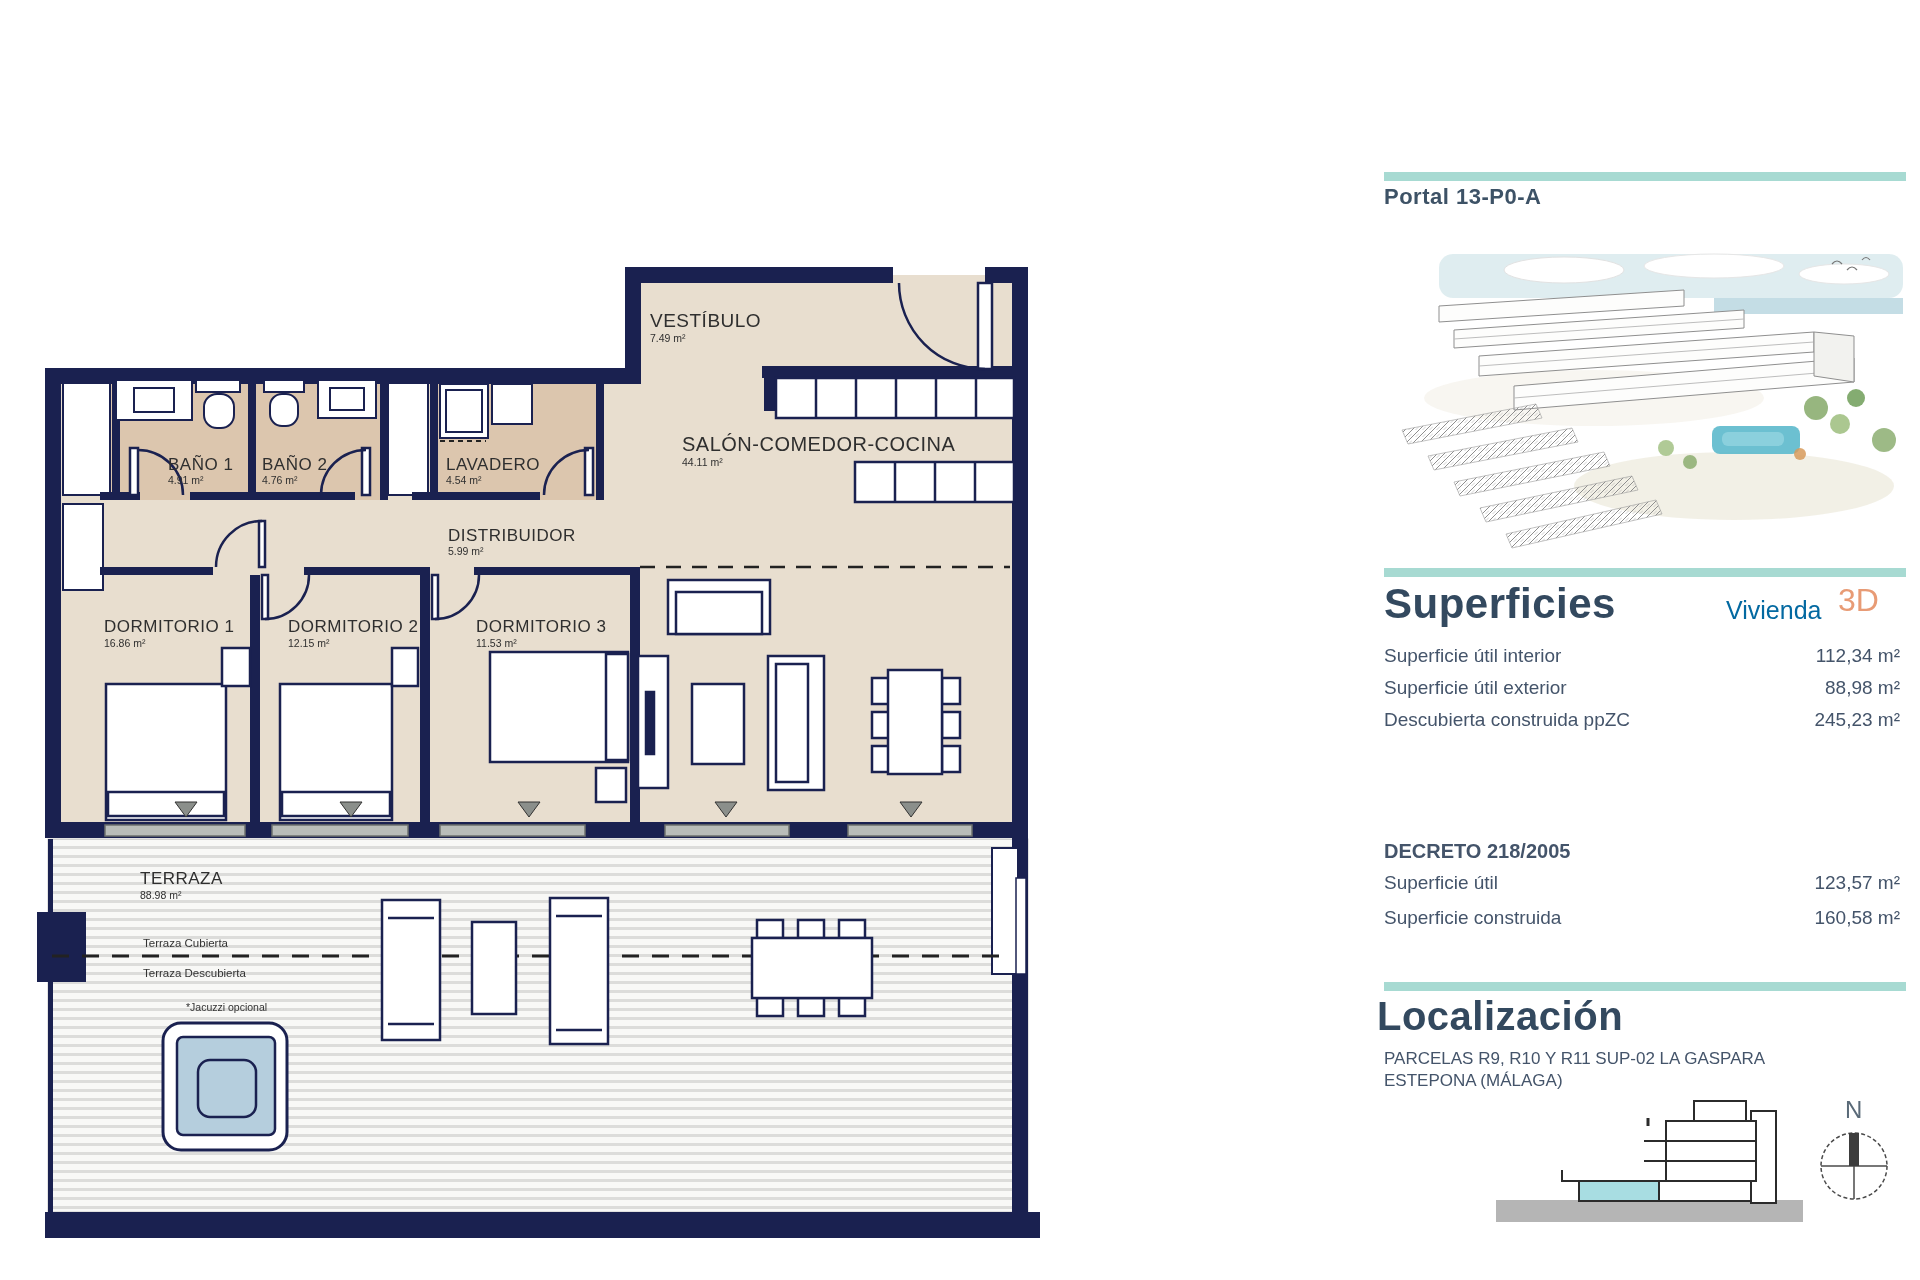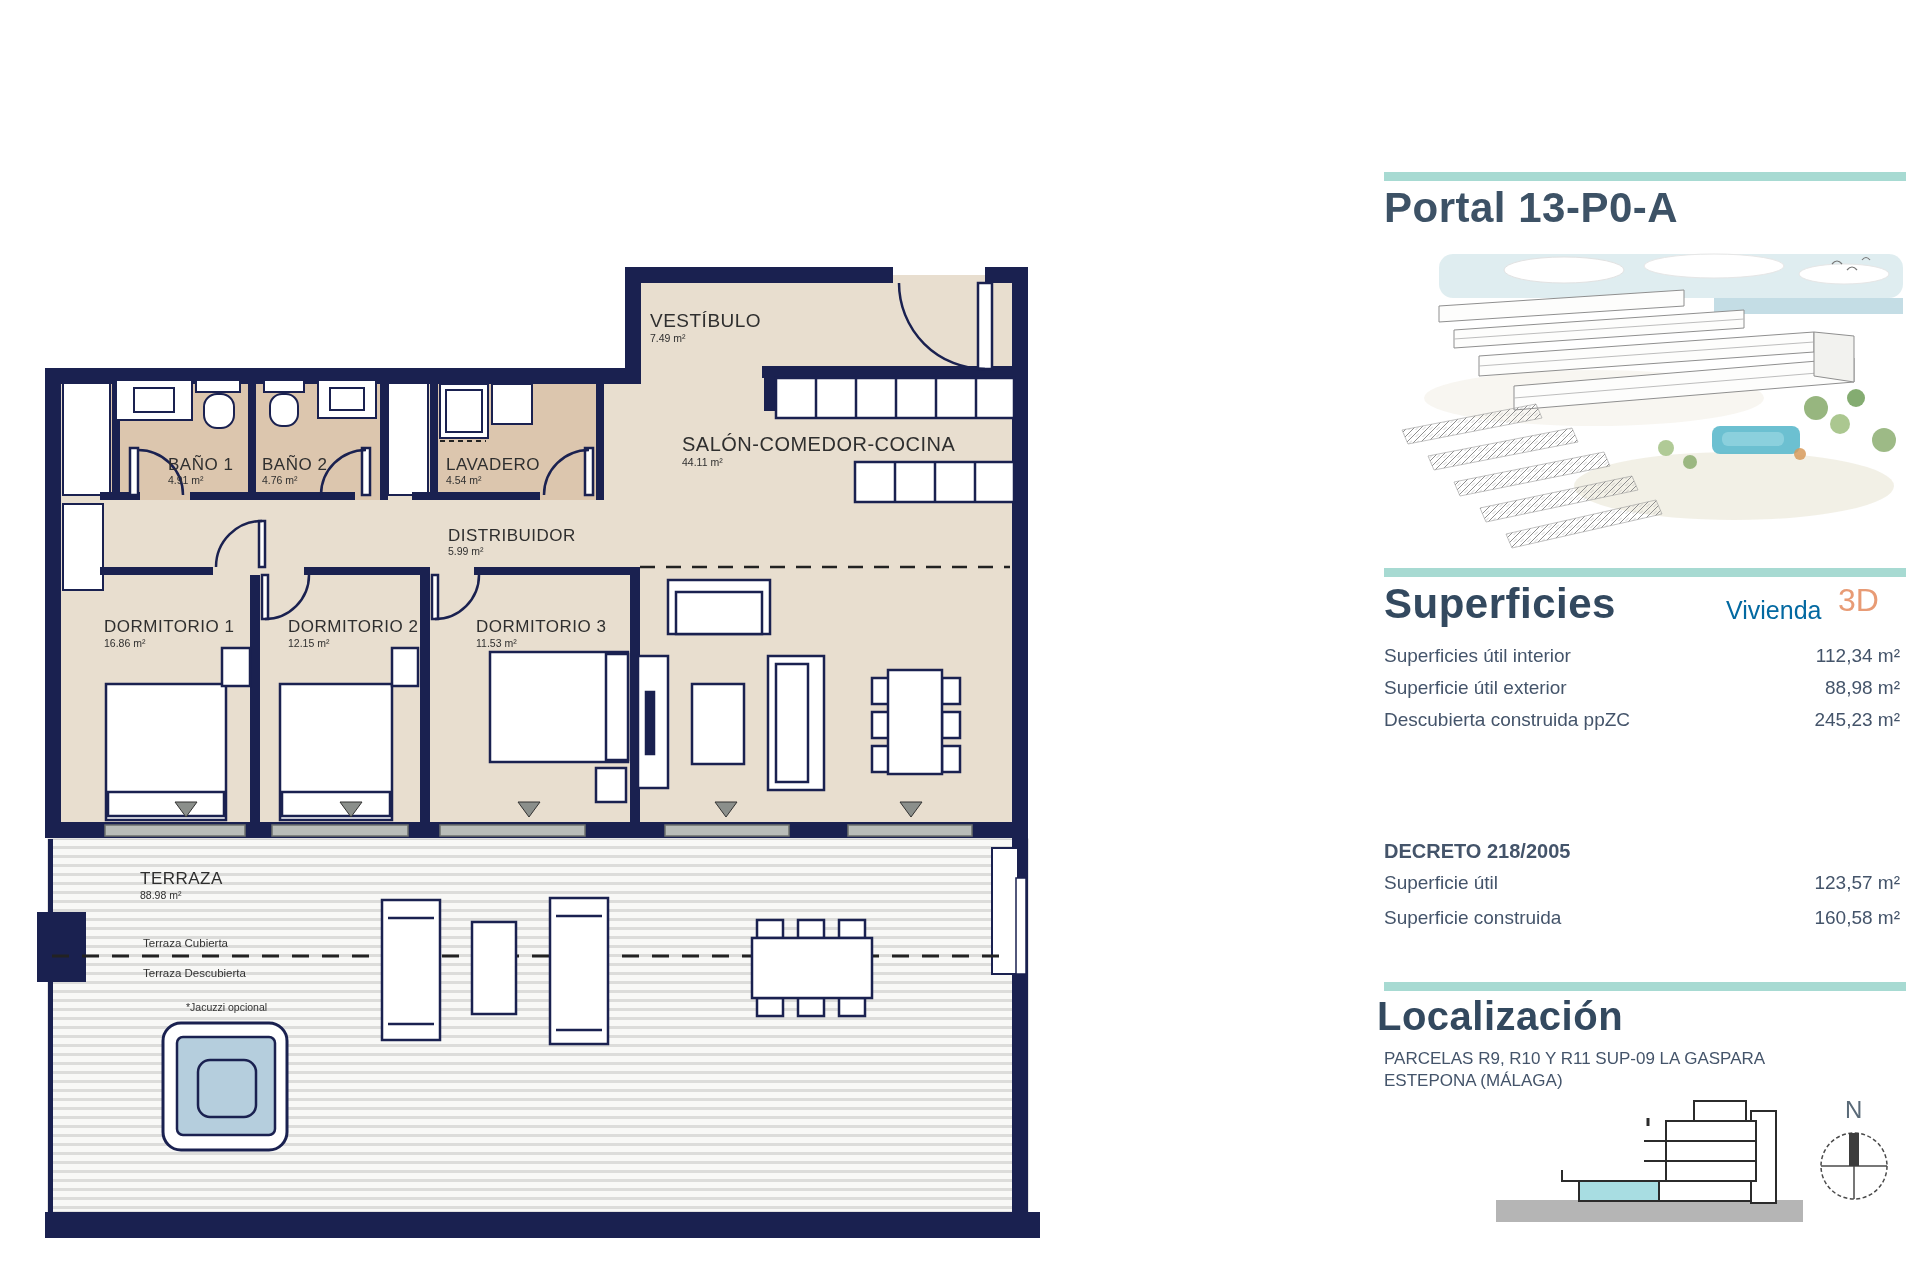--- a/index.html
+++ b/index.html
@@ -9,21 +9,21 @@
   #plan{position:absolute;left:0;top:0;}
   text.room{font-family:"Liberation Sans","DejaVu Sans",sans-serif;fill:#2f2f2f;font-size:19px;letter-spacing:.5px;}
   text.room.big{font-size:20px;}
   text.room.small{font-size:17px;}
   text.area{font-family:"Liberation Sans","DejaVu Sans",sans-serif;fill:#2f2f2f;font-size:10.5px;}
   text.note{font-family:"Liberation Sans","DejaVu Sans",sans-serif;fill:#333;font-size:11.5px;}
   text.note.tiny{font-size:10.5px;}
   
   #panel{position:absolute;left:1376px;top:0;width:538px;height:1280px;}
   .tealbar{position:absolute;left:8px;width:522px;height:9px;background:#a7dad2;}
-  .portal-title{position:absolute;left:8px;top:184px;font-size:42px;font-weight:bold;color:#3d5266;letter-spacing:.5px;}
+  .portal-title{position:absolute;left:8px;top:184px;font-size:22px;font-weight:bold;color:#3d5266;letter-spacing:.5px;}
   .sup-head{position:absolute;left:8px;top:580px;font-size:42px;font-weight:bold;color:#33495f;letter-spacing:.5px;}
   .viv-label{position:absolute;left:350px;top:596px;font-size:25px;color:#0369a1;}
   .viv-type{position:absolute;left:462px;top:582px;font-size:32px;color:#e89b75;}
   .row{position:absolute;left:8px;right:14px;height:26px;font-size:19px;color:#44546a;}
   .row .lab{position:absolute;left:0;top:0;}
   .row .val{position:absolute;right:0;top:0;text-align:right;}
   .dec-head{position:absolute;left:8px;top:840px;font-size:20px;font-weight:bold;color:#44546a;}
   .loc-head{position:absolute;left:1px;top:994px;font-size:40px;font-weight:bold;color:#33495f;letter-spacing:.5px;}
   .loc-addr{position:absolute;left:8px;top:1048px;font-size:17px;color:#44546a;line-height:1.3;}
   #illo{position:absolute;left:8px;top:248px;}
@@ -298,21 +298,21 @@
       <polygon points="122,286 272,252 278,266 128,300" fill="url(#hatch)"></polygon>
     </g>
   </svg>
 
   <div class="tealbar" style="top:568px"></div>
   <div class="sup-head">Superficies</div>
   <div class="viv-label">Vivienda</div>
   <div class="viv-type">3D</div>
 
   <div class="row" style="top:645px">
-    <span class="lab">Superficies útil interior</span>
+    <span class="lab">Superficie útil interior</span>
     <span class="val">112,34 m²</span>
   </div>
   <div class="row" style="top:677px">
     <span class="lab">Superficie útil exterior</span>
     <span class="val">88,98 m²</span>
   </div>
   <div class="row" style="top:709px">
     <span class="lab">Descubierta construida ppZC</span>
     <span class="val">245,23 m²</span>
   </div>
@@ -323,21 +323,21 @@
     <span class="val">123,57 m²</span>
   </div>
   <div class="row" style="top:907px">
     <span class="lab">Superficie construida</span>
     <span class="val">160,58 m²</span>
   </div>
 
   <div class="tealbar" style="top:982px"></div>
   <div class="loc-head">Localización</div>
   <div class="loc-addr">
-    <div>PARCELAS R9, R10 Y R11 SUP-09 LA GASPARA</div>
+    <div>PARCELAS R9, R10 Y R11 SUP-02 LA GASPARA</div>
     <div>ESTEPONA (MÁLAGA)</div>
   </div>
 
   <svg id="locfig" width="538" height="160" viewBox="0 0 538 160">
     <g stroke="#2b2b2b" stroke-width="2" fill="#ffffff">
       <rect x="120" y="112" width="307" height="22" fill="#b5b5b5" stroke="none"></rect>
       <polyline points="186,82 186,93 203,93" fill="none"></polyline>
       <rect x="375" y="23" width="25" height="92"></rect>
       <rect x="283" y="93" width="92" height="20"></rect>
       <rect x="203" y="93" width="80" height="20" fill="#a8dde2"></rect>

